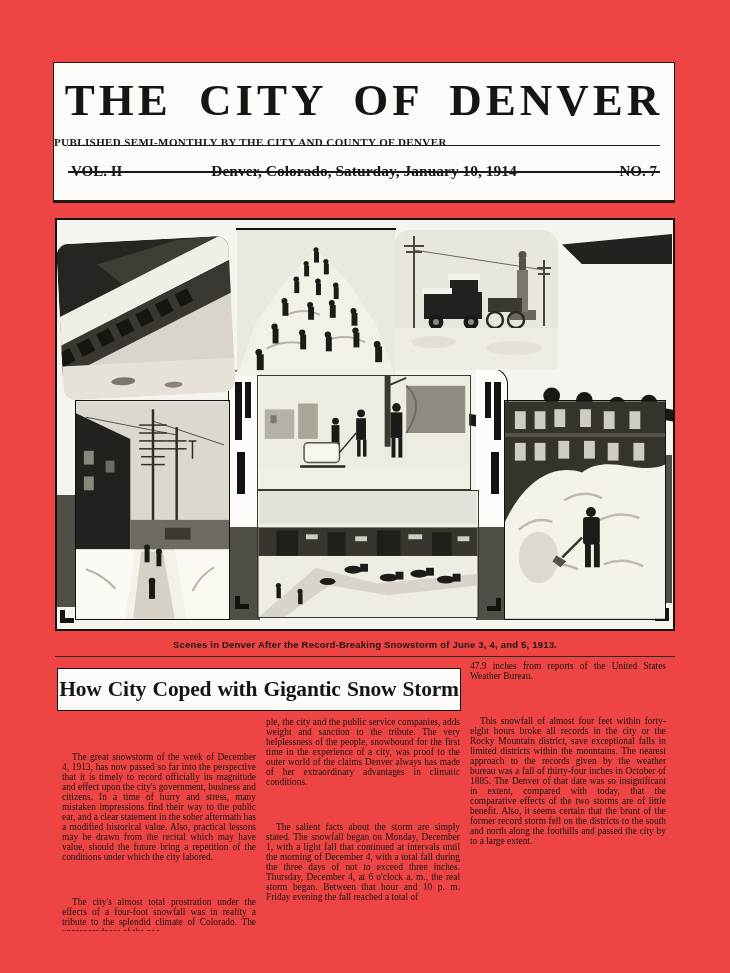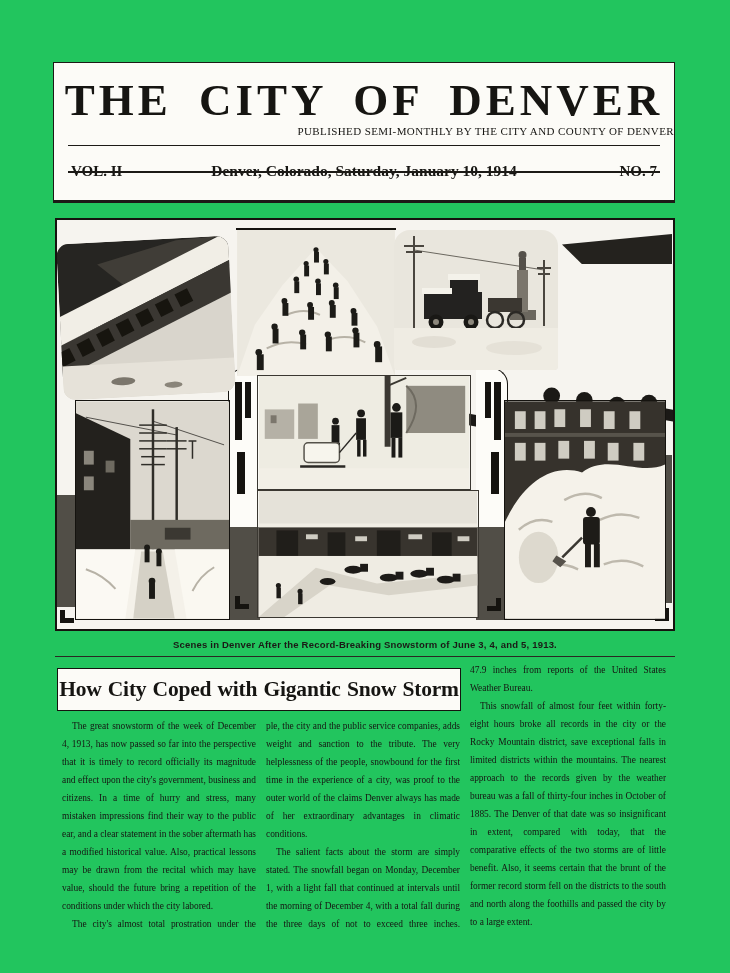--- a/index.html
+++ b/index.html
@@ -1,33 +1,33 @@
 <!DOCTYPE html>
 <html><head>
 <meta charset="utf-8">
 <style>
   * { margin:0; padding:0; box-sizing:border-box; }
   html,body { background:#e8e6e1; }
   .page {
     position:relative; width:730px; height:973px; margin:0 auto;
-    background:#22c55e; color:#161512; overflow:hidden;
+    background:#ef4444; color:#161512; overflow:hidden;
     font-family:"Liberation Serif","DejaVu Serif",serif;
   }
   
   .masthead {
     position:absolute; left:53px; top:62px; width:622px; height:141px;
     border:1.5px solid #1c1a16; border-bottom:3.5px solid #1c1a16; background:#fcfbf7;
   }
   .mast-title {
     margin-top:13px; text-align:center; font-weight:bold; font-size:45px;
     letter-spacing:4px; word-spacing:12px; line-height:48px; white-space:nowrap;
   }
   .mast-sub {
-    text-align:right; font-weight:normal; font-size:11px; letter-spacing:0.4px;
-    margin-top:1px;
+    text-align:left; font-weight:bold; font-size:11px; letter-spacing:0.4px;
+    margin-top:12px;
   }
   .mast-rule { position:absolute; left:14px; right:14px; height:0; border-top:1.5px solid #1c1a16; }
   .mast-rule.r1 { top:82px; }
   .mast-rule.r2 { top:108px; border-top-width:2.5px; }
   .volrow {
     position:absolute; top:96px; left:0; right:0; height:24px; padding:0 17px;
     display:grid; grid-template-columns:1fr auto 1fr; align-items:center;
     font-weight:bold; font-size:15px;
   }
   .volrow .mid { text-align:center; font-size:15.5px; }
@@ -75,25 +75,25 @@
   .headline-box {
     position:absolute; left:57px; top:668px; width:404px; height:43px;
     border:1.5px solid #15130f; background:#fcfbf7;
     display:flex; align-items:center; justify-content:center;
   }
   .headline-box h1 {
     font-size:21.5px; font-weight:bold; letter-spacing:-0.2px; word-spacing:1px;
     white-space:nowrap;
   }
   .col {
-    position:absolute; font-size:9.4px; line-height:18px; text-align:justify;
+    position:absolute; font-size:9.4px; line-height:10px; text-align:justify;
     overflow:hidden;
   }
   .col p { margin:0; }
-  .col p.ind { text-indent:10px; }
+  .col p.ind { text-indent:10px;margin-top:35px; }
   .col1 { left:62px;  top:717px; width:194px; height:214px; }
   .col2 { left:266px; top:717px; width:194px; height:214px; }
   .col3 { left:470px; top:661px; width:196px; height:272px; }
 </style>
 </head>
 <body>
 
 <div class="page">
 
   <div class="masthead">

